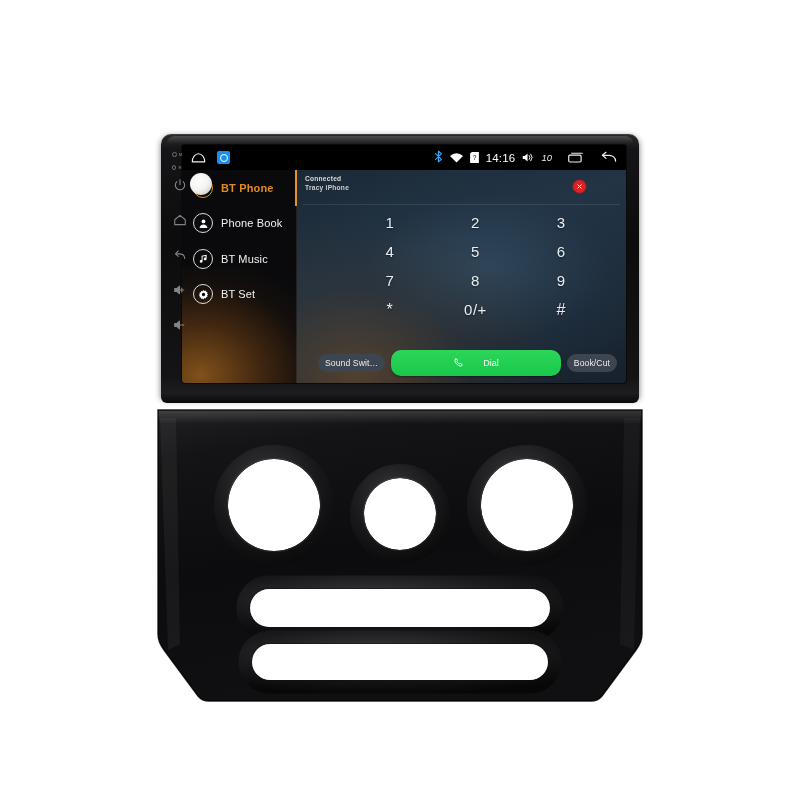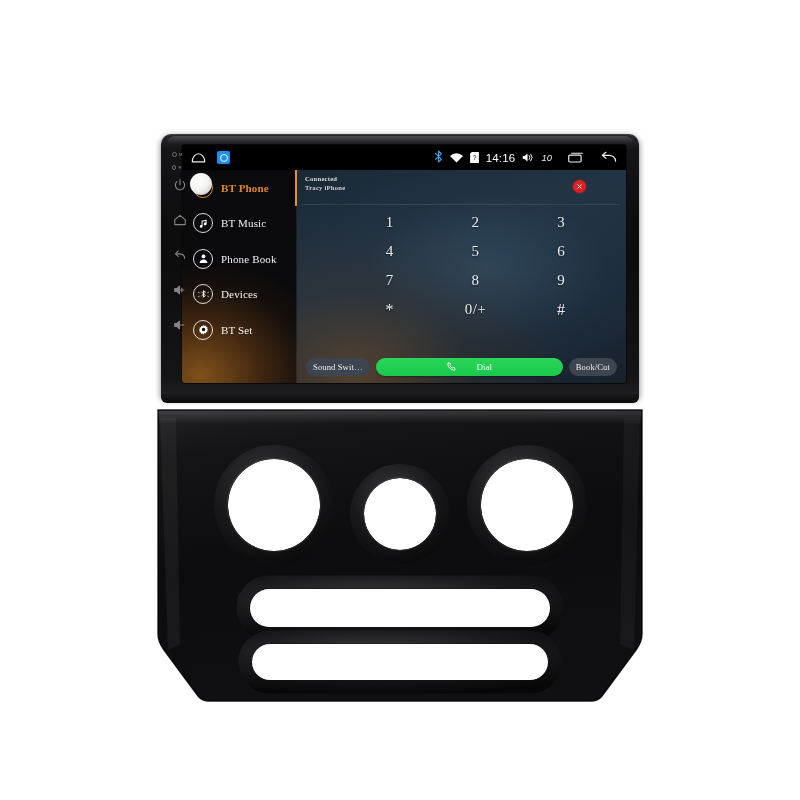--- a/index.html
+++ b/index.html
@@ -88,21 +88,20 @@
     border:1.6px solid #ffffff;box-sizing:border-box;
     background:#1b8ef2;
   }
   #sb-clock{color:#fff;font-size:11.5px;letter-spacing:.2px;}
   #sb-vol-num{color:#e8e8e8;font-size:9.5px;font-style:italic;}
 
   
   #app-body{
     position:absolute;left:0;top:25px;width:100%;height:213px;
     display:flex;
-    font-family:Liberation Serif, serif;
   }
 
   
   #sidebar{
     position:relative;
     width:115px;flex:0 0 115px;height:100%;
     background:#0a0a0c;
     overflow:hidden;
   }
   
@@ -202,24 +201,24 @@
     position:absolute;left:9px;right:9px;bottom:7px;
     display:flex;align-items:center;gap:6px;
   }
   .pill{
     height:18px;border-radius:9px;
     display:flex;align-items:center;justify-content:center;
     color:#ededed;font-size:8.6px;letter-spacing:.1px;
     background:#3d4550;cursor:pointer;white-space:nowrap;
     padding:0 7px;box-sizing:border-box;
   }
-  #btn-sound{flex:0 0 54px;}
+  #btn-sound{flex:0 0 54px;margin-left:12px;}
   #btn-link{flex:0 0 46px;}
   #btn-dial{
-    flex:1 1 auto;height:18px;border-radius:10px;
+    flex:1 1 auto;height:26px;border-radius:10px;
     background:linear-gradient(180deg,#2bd659 0%,#19c84b 100%);
     display:flex;align-items:center;justify-content:center;gap:20px;
     color:#fff;font-size:9px;cursor:pointer;
     box-shadow:0 1px 2px rgba(0,0,0,.35);
   }
   #btn-dial svg{width:10px;height:10px;display:block;}
 
   
   #fascia-wrap{
     position:absolute;left:150px;top:404px;width:500px;height:300px;
@@ -338,45 +337,36 @@
                 <path d="M7 3.5l8 8-4 3.5V.5l4 3.5-8 8" stroke-width="1.8"></path>
                 <path d="M17.5 16.5v1.2M17.5 20v1.2M20.5 16.5v1.2M20.5 20v1.2" stroke-width="2.4"></path>
                 </svg>
             </span>
             <span class="menu-label">BT Phone</span>
           </div>
 
           <div class="menu-item">
             <span class="menu-ico">
               <svg viewBox="0 0 24 24" fill="#ffffff" stroke="none">
-                <path d="M10 18.2a3.1 3.1 0 1 1-2.2-2.96V6.2l11-2.4v9.1a3.1 3.1 0 1 1-2.2-2.96V6.3l-6.6 1.45z"></path>
-                </svg>
-            </span>
-            <span class="menu-label">BT Music</span>
-          </div>
-
-          <div class="menu-item">
-            <span class="menu-ico">
-              <svg viewBox="0 0 24 24" fill="#ffffff" stroke="none">
                 <circle cx="12" cy="7.5" r="4.2"></circle>
                 <path d="M3.4 22c0-4.9 3.9-8 8.6-8s8.6 3.1 8.6 8z"></path>
                 </svg>
             </span>
             <span class="menu-label">Phone Book</span>
           </div>
 
           <div class="menu-item">
             <span class="menu-ico">
-              <svg viewBox="0 0 24 24" fill="none" stroke="#ffffff" stroke-width="1.9" stroke-linecap="round" stroke-linejoin="round">
-                <path d="M8 6.5l8 8-4 3.5V3.5l4 3.5-8 8"></path>
-                <path d="M2.6 8.5 1 6.6M2.6 15.5 1 17.4M21.4 8.5 23 6.6M21.4 15.5 23 17.4" stroke-width="1.7"></path>
+              <svg viewBox="0 0 24 24" fill="#ffffff" stroke="none">
+                <path d="M10 18.2a3.1 3.1 0 1 1-2.2-2.96V6.2l11-2.4v9.1a3.1 3.1 0 1 1-2.2-2.96V6.3l-6.6 1.45z"></path>
                 </svg>
             </span>
-            <span class="menu-label">Devices</span>
-          </div>
+            <span class="menu-label">BT Music</span>
+          </div>
+
 
 
           <div class="menu-item">
             <span class="menu-ico">
               <svg viewBox="0 0 24 24" fill="#ffffff" stroke="none">
                 <path d="M12 1.6l2.3 2.4 3.1-1 .9 3.2 3.2.9-1 3.1 2.4 2.3-2.4 2.3 1 3.1-3.2.9-.9 3.2-3.1-1L12 24.4l-2.3-2.4-3.1 1-.9-3.2-3.2-.9 1-3.1L1.1 13.5l2.4-2.3-1-3.1 3.2-.9.9-3.2 3.1 1z" transform="scale(.92) translate(1,.6)"></path>
                 <circle cx="12" cy="12" r="3.6" fill="#0a0a0c"></circle>
                 </svg>
             </span>
             <span class="menu-label">BT Set</span>

